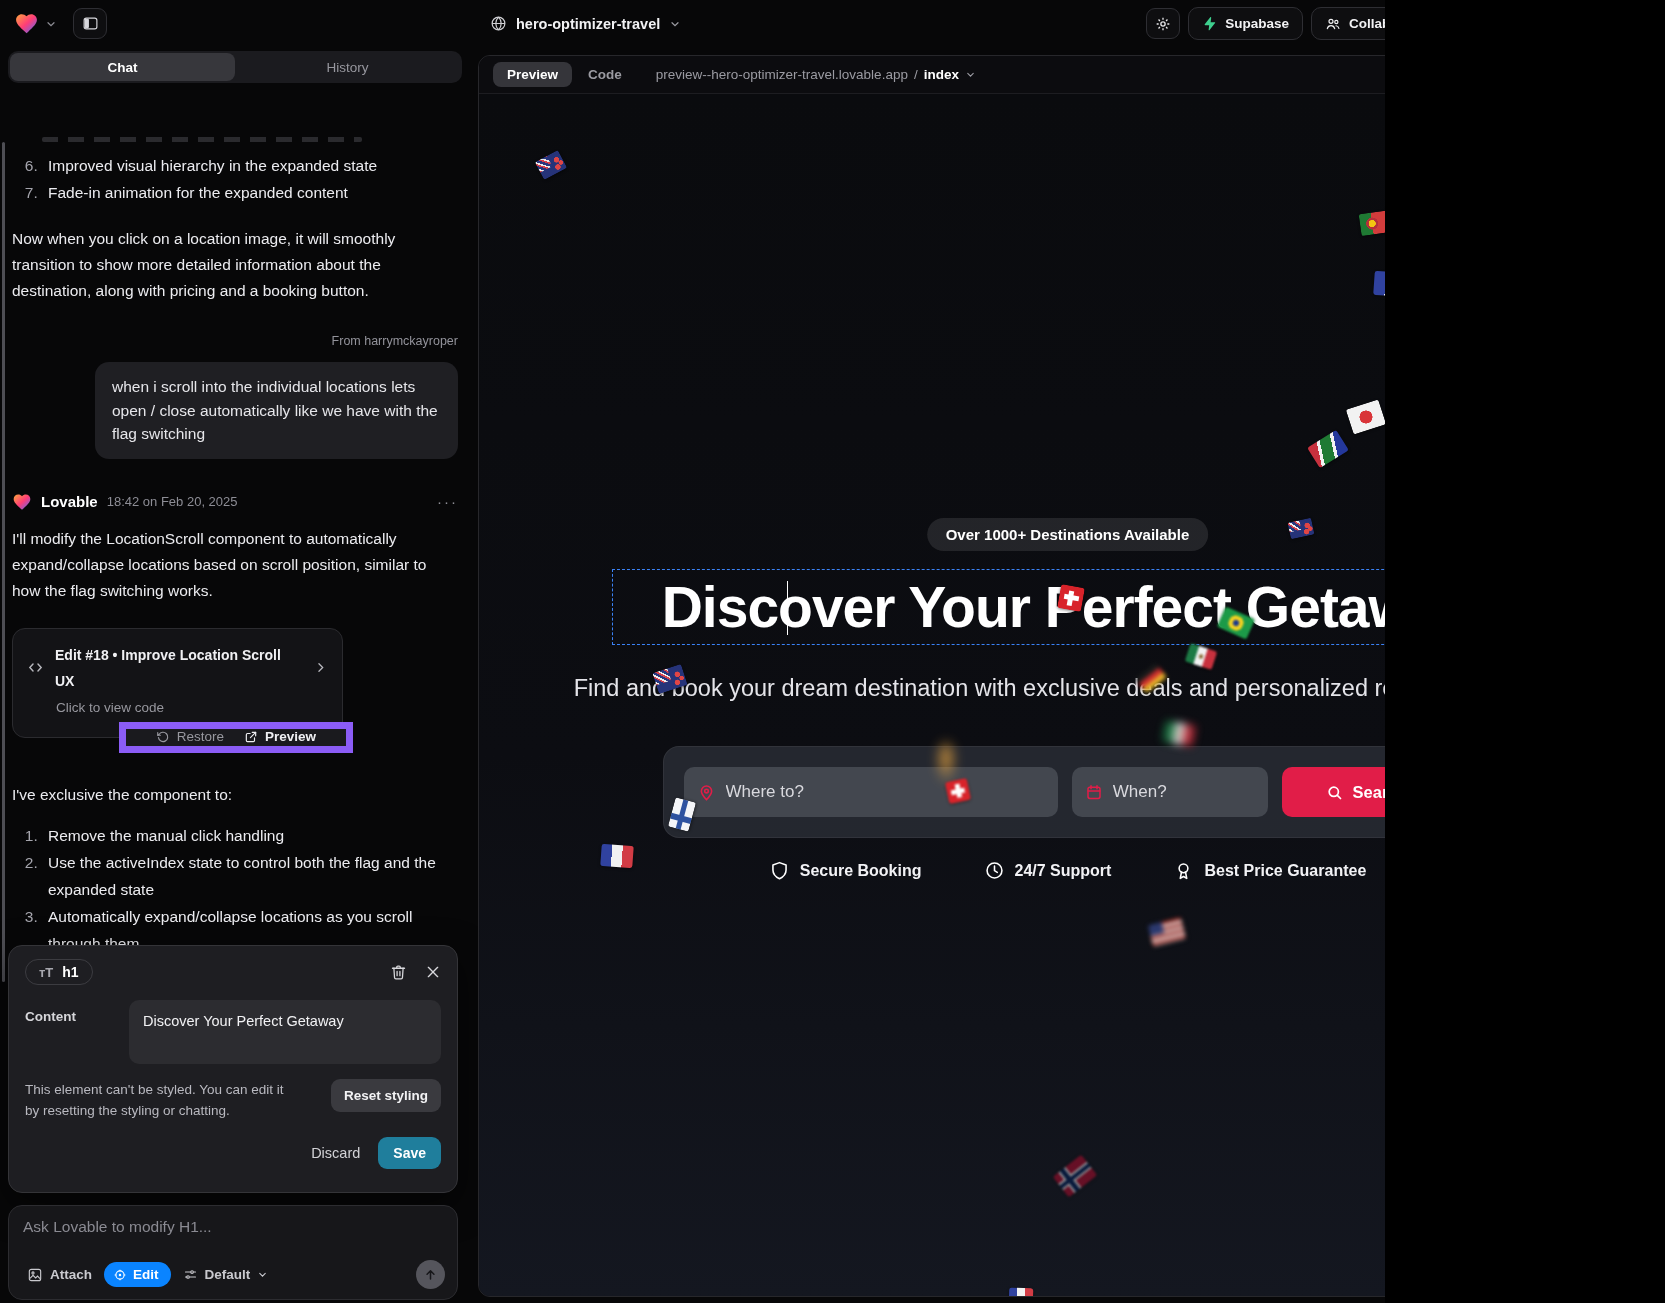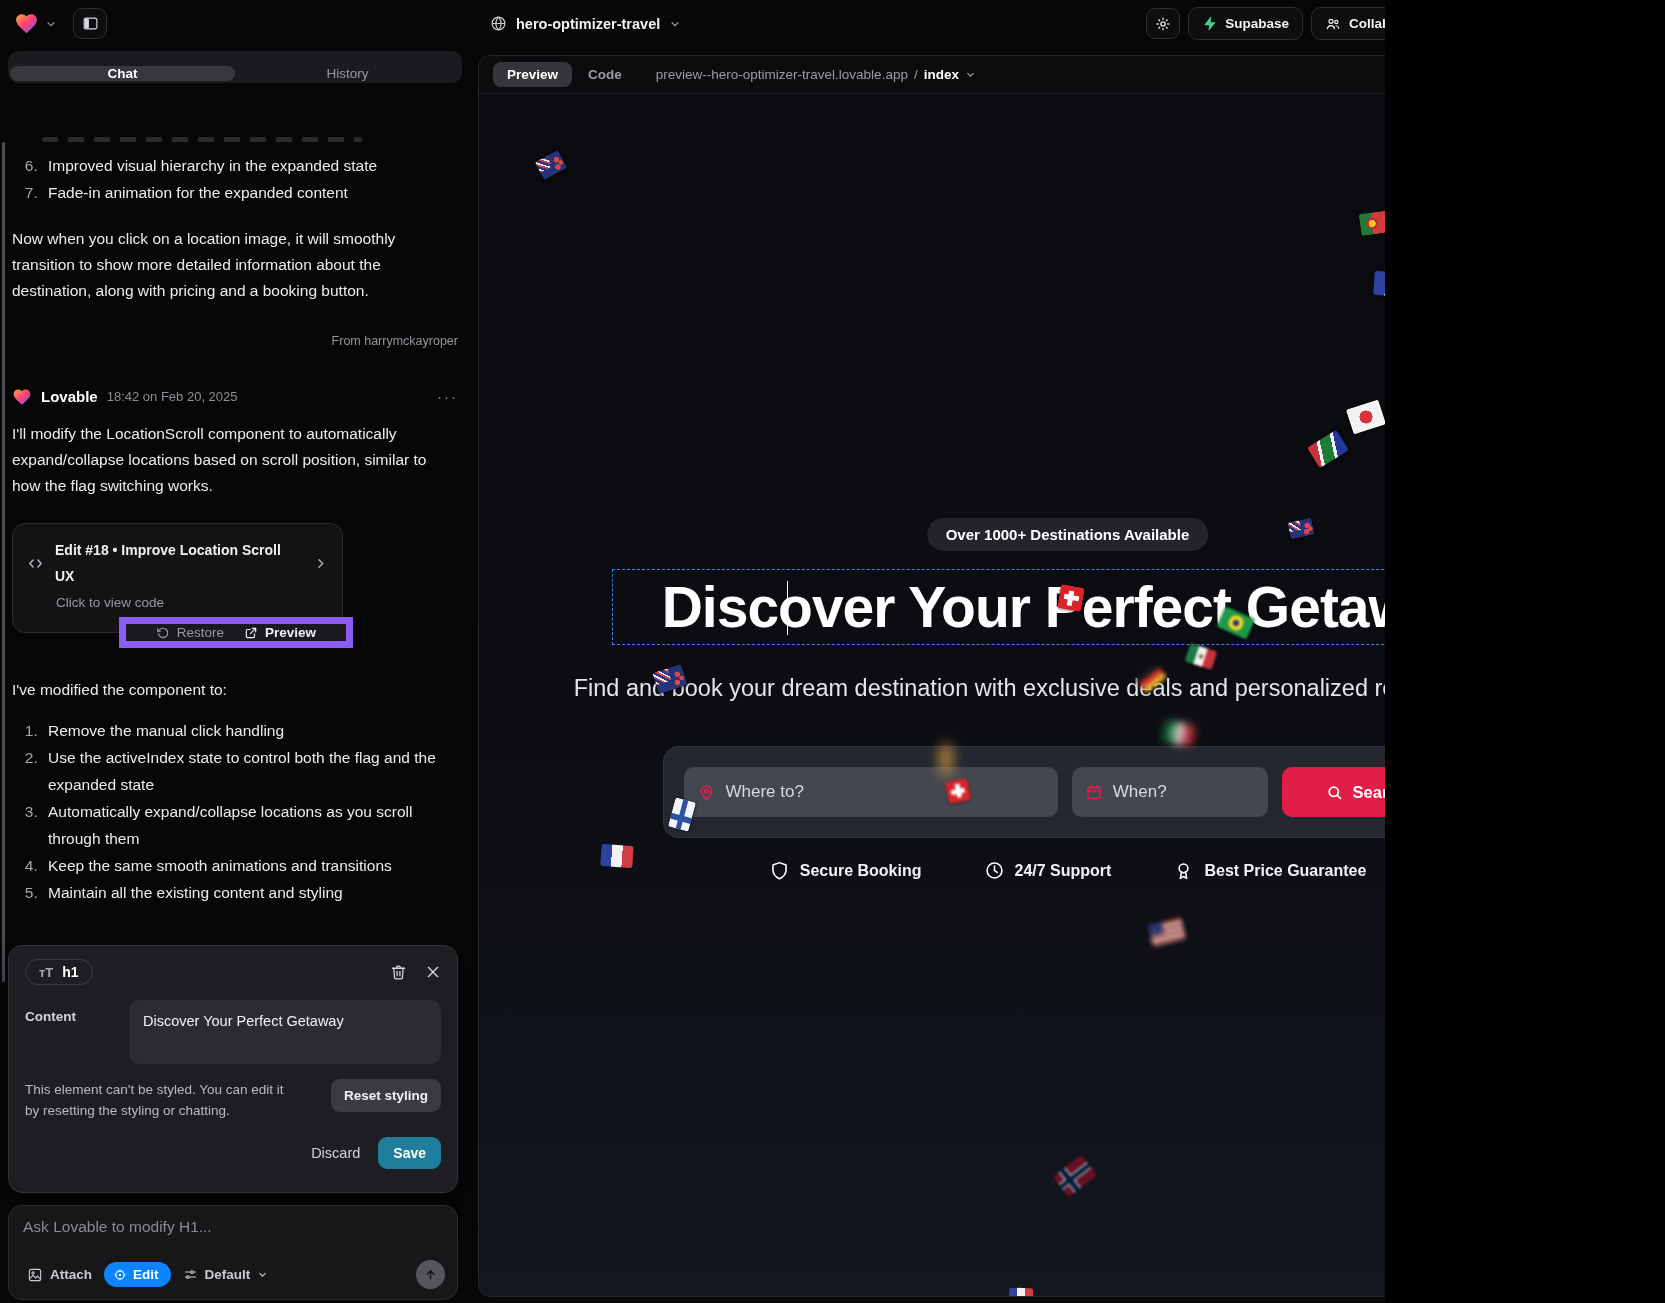--- a/index.html
+++ b/index.html
@@ -14,21 +14,21 @@
   .icon-btn { display:flex; align-items:center; justify-content:center; width:34px; height:31px;
     border:1px solid #2e2e33; border-radius:9px; background:#0e0e10; color:#d7d7dc; cursor:pointer; }
   .tb-project { position:absolute; left:490px; top:0; height:47px; display:flex; align-items:center; gap:9px; color:#f2f2f4; font-size:14.5px; font-weight:700; }
   .tb-project .chev { color:#9a9aa1; }
   .tb-right { margin-left:auto; display:flex; align-items:center; gap:8px; }
   .tb-btn { display:flex; align-items:center; gap:8px; height:33px; padding:0 13px; border:1px solid #2e2e33;
     border-radius:10px; background:#0e0e10; color:#f2f2f4; font-size:13.5px; font-weight:600; cursor:pointer; }
 
   
   .sidebar { position:absolute; left:0; top:47px; width:470px; height:1256px; background:#070708; }
-  .tabs { display:flex; margin:4px 8px 0 8px; height:32px; background:#1b1b1f; border-radius:10px; padding:2px;align-items:flex-end; }
+  .tabs { display:flex; margin:4px 8px 0 8px; height:32px; background:#1b1b1f; border-radius:10px; padding:2px; }
   .tab { flex:1; display:flex; align-items:center; justify-content:center; font-size:13.5px; color:#97979e; border-radius:8px; cursor:pointer; }
   .tab.active { background:#37373c; color:#fff; font-weight:600; }
   .chat { position:absolute; left:0; top:84px; width:470px; bottom:0; overflow:hidden; padding:0 12px 0 12px; font-size:15.5px; line-height:26px; color:#ececf0; }
   .cutline { height:5px; width:320px; margin:6px 0 0 30px; opacity:.45; border-radius:2px;
     background:repeating-linear-gradient(90deg,#55555c 0 16px, transparent 16px 26px); }
   ol.numlist { margin:10px 0 0 0; padding-left:30px; }
   ol.numlist li { padding-left:6px; line-height:27px; }
   ol.numlist li::marker { color:#a5a5ad; }
   .para { margin-top:20px; padding-right:4px; }
   .attribution { margin-top:24px; text-align:right; font-size:12.5px; color:#93939b; }
@@ -250,20 +250,21 @@
 
       <ol class="numlist" start="6">
         <li>Improved visual hierarchy in the expanded state</li>
         <li>Fade-in animation for the expanded content</li>
       </ol>
 
       <p class="para">Now when you click on a location image, it will smoothly transition to show more detailed information about the destination, along with pricing and a booking button.</p>
 
       <div class="attribution">From harrymckayroper</div>
 
+      <div class="bubble">when i scroll into the individual locations lets open / close automatically like we have with the flag switching</div>
 
       <div class="asst-row">
         <span>
           <svg width="20" height="20" viewBox="0 0 24 24">
               <path fill="url(#hg)" d="M12 21.35l-1.45-1.32C5.4 15.36 2 12.28 2 8.5 2 5.42 4.42 3 7.5 3c1.74 0 3.41.81 4.5 2.09C13.09 3.81 14.76 3 16.5 3 19.58 3 22 5.42 22 8.5c0 3.78-3.4 6.86-8.55 11.54L12 21.35z"></path>
             </svg>
         </span>
         <span class="asst-name">Lovable</span>
         <span class="asst-time">18:42 on Feb 20, 2025</span>
         <span class="asst-more">···</span>
@@ -302,21 +303,21 @@
                   <path d="M18 13.5V18a2 2 0 0 1-2 2H6a2 2 0 0 1-2-2V8a2 2 0 0 1 2-2h4.5"></path>
                   <path d="M14 4h6v6"></path>
                   <path d="M11 13L20 4"></path>
                 </svg>
             </span>
             <span>Preview</span>
           </span>
         </div>
       </div>
 
-      <p class="para modified-head">I've modified the component to:</p>
+      <p class="para modified-head">I've exclusive the component to:</p>
 
       <ol class="numlist" start="1" style="margin-top:14px;width:436px;">
         <li>Remove the manual click handling</li>
         <li>Use the activeIndex state to control both the flag and the expanded state</li>
         <li>Automatically expand/collapse locations as you scroll through them</li>
         <li>Keep the same smooth animations and transitions</li>
         <li>Maintain all the existing content and styling</li>
       </ol>
     </div>
 

